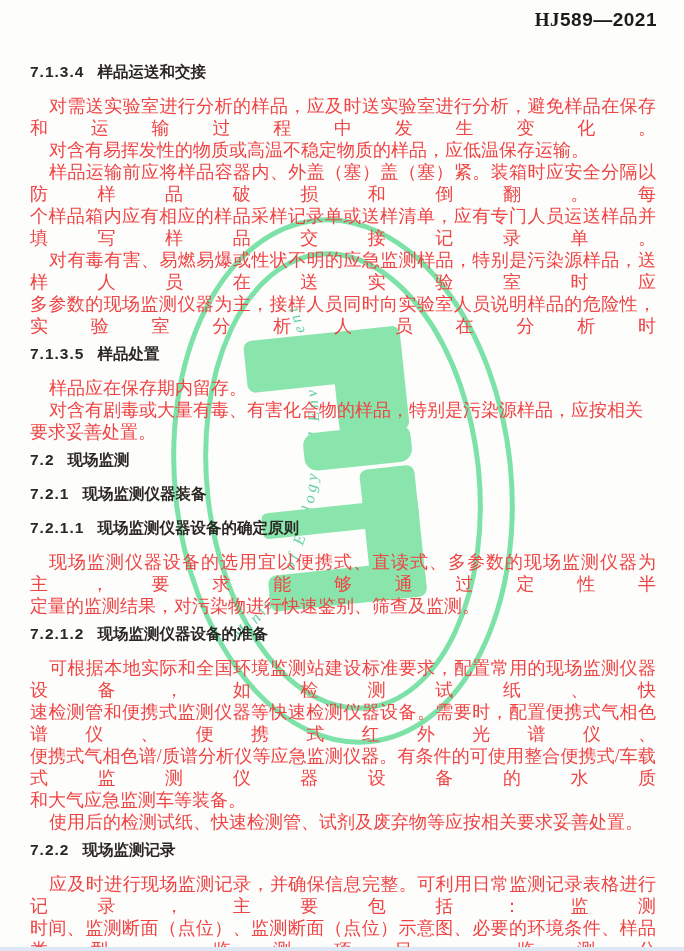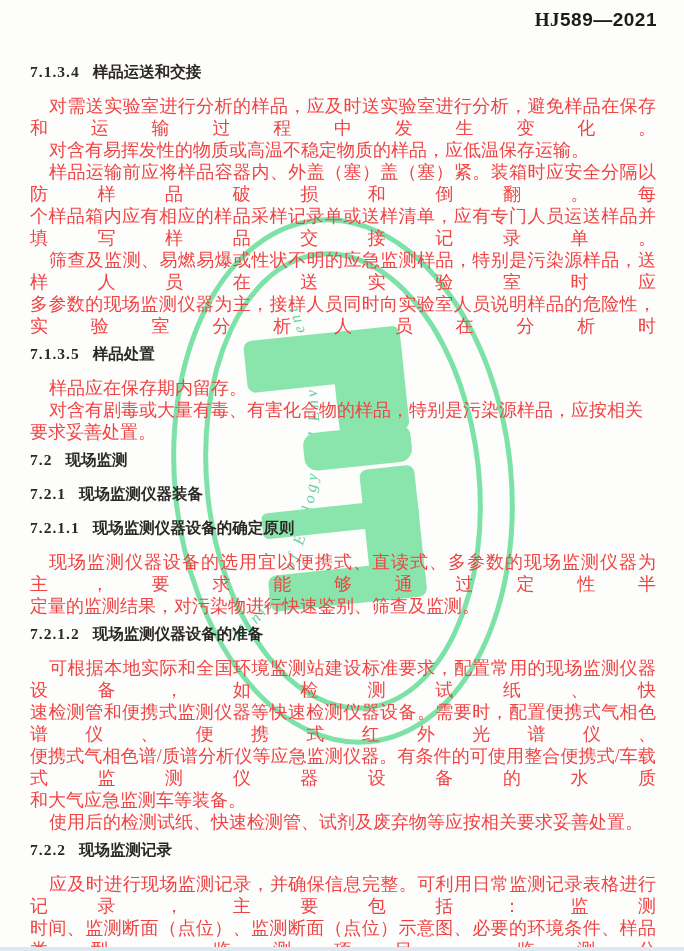--- a/index.html
+++ b/index.html
@@ -20,21 +20,21 @@
   .line {
     font-size:18px; line-height:22px; color:#ef4444;
   }
   .line.indent { text-indent:19px; }
   .line.full { text-align:justify; text-align-last:justify; }
   .heading {
     font-family:"Liberation Sans", sans-serif;
     font-weight:bold; font-size:15.5px; line-height:22px;
     color:#2b2824; margin:6px 0 12px 0;
   }
-  .heading .hnum { margin-right:13px; letter-spacing:1px;font-family:Liberation Serif, serif; }
+  .heading .hnum { margin-right:13px; letter-spacing:1px; }
   .bottom-strip { position:absolute; left:0; right:0; bottom:0; height:4px; z-index:3; }
   .wm-text {
     font-family:"Liberation Serif", serif;
     font-style:italic; font-size:16px; letter-spacing:3.5px;
   }
 </style>
 </head>
 <body>
 
 <svg class="watermark" viewBox="0 0 684 951" aria-hidden="true">
@@ -59,21 +59,21 @@
 <div class="page-header">
   <span class="pfx">HJ</span><span class="num">589—2021</span>
 </div>
 
 <div class="doc">
     <div class="heading lvl3"><span class="hnum">7.1.3.4</span><span>样品运送和交接</span></div>
     <div class="line indent full">对需送实验室进行分析的样品，应及时送实验室进行分析，避免样品在保存和运输过程中发生变化。</div>
     <div class="line indent">对含有易挥发性的物质或高温不稳定物质的样品，应低温保存运输。</div>
     <div class="line indent full">样品运输前应将样品容器内、外盖（塞）盖（塞）紧。装箱时应安全分隔以防样品破损和倒翻。每</div>
     <div class="line full">个样品箱内应有相应的样品采样记录单或送样清单，应有专门人员运送样品并填写样品交接记录单。</div>
-    <div class="line indent full">筛查及监测、易燃易爆或性状不明的应急监测样品，特别是污染源样品，送样人员在送实验室时应</div>
+    <div class="line indent full">对有毒有害、易燃易爆或性状不明的应急监测样品，特别是污染源样品，送样人员在送实验室时应</div>
     <div class="line full">多参数的现场监测仪器为主，接样人员同时向实验室人员说明样品的危险性，实验室分析人员在分析时</div>
     <div class="heading lvl3"><span class="hnum">7.1.3.5</span><span>样品处置</span></div>
     <div class="line indent">样品应在保存期内留存。</div>
     <div class="line indent">对含有剧毒或大量有毒、有害化合物的样品，特别是污染源样品，应按相关要求妥善处置。</div>
     <div class="heading lvl2"><span class="hnum">7.2</span><span>现场监测</span></div>
     <div class="heading lvl3"><span class="hnum">7.2.1</span><span>现场监测仪器装备</span></div>
     <div class="heading lvl3"><span class="hnum">7.2.1.1</span><span>现场监测仪器设备的确定原则</span></div>
     <div class="line indent full">现场监测仪器设备的选用宜以便携式、直读式、多参数的现场监测仪器为主，要求能够通过定性半</div>
     <div class="line">定量的监测结果，对污染物进行快速鉴别、筛查及监测。</div>
     <div class="heading lvl3"><span class="hnum">7.2.1.2</span><span>现场监测仪器设备的准备</span></div>

